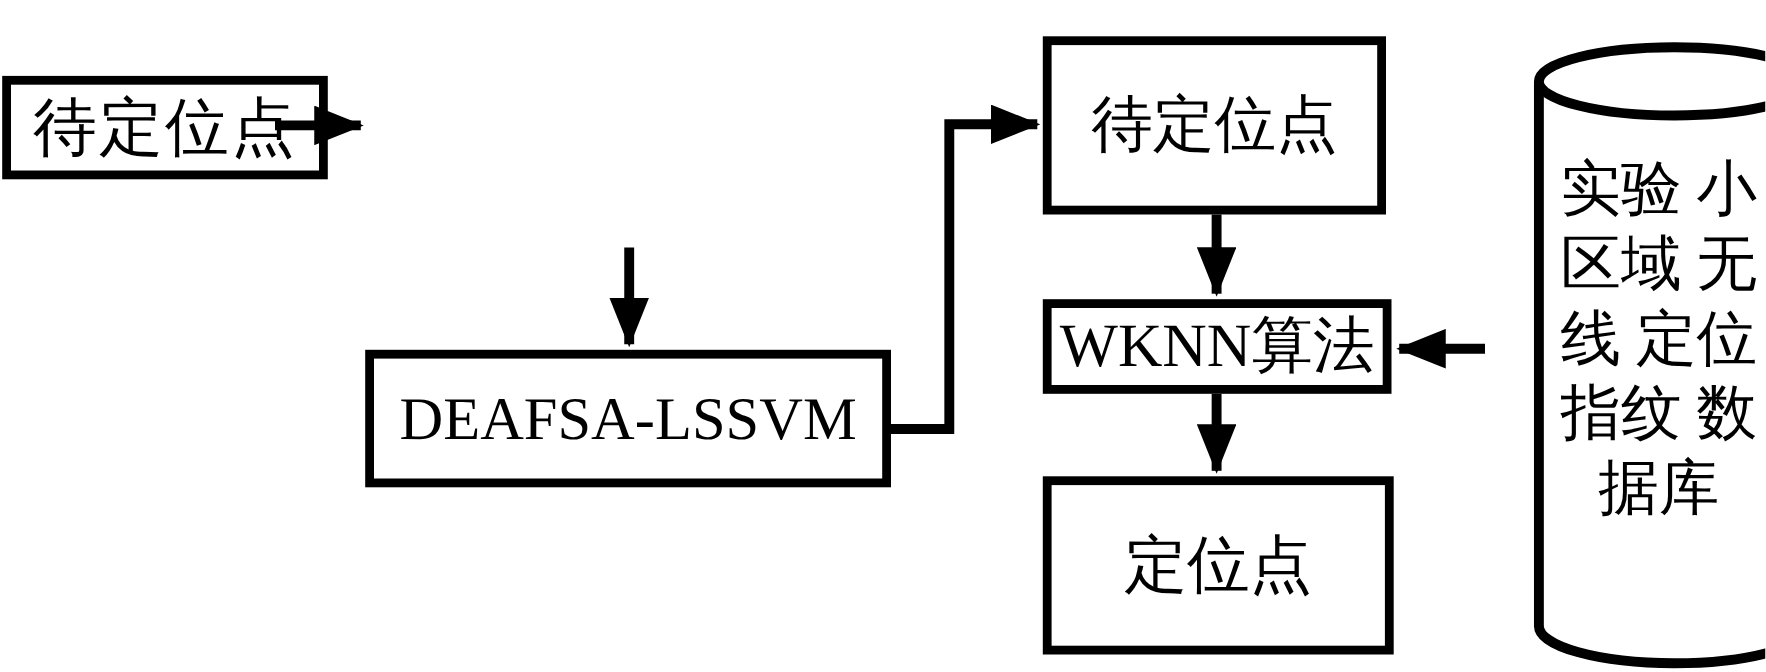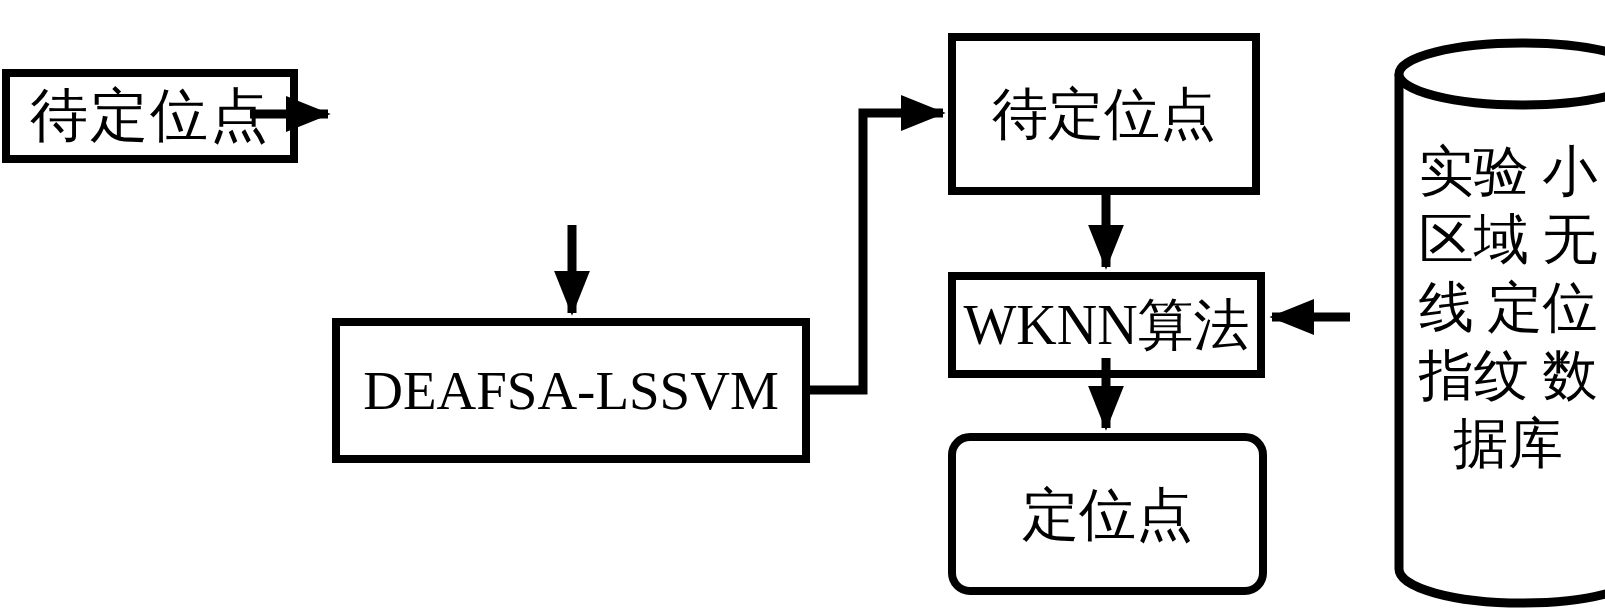--- a/index.html
+++ b/index.html
@@ -24,24 +24,24 @@
     flex-direction:column;
     align-items:center;
     justify-content:center;
     text-align:center;
     color:var(--ink);
   }
   .node .ln{display:block;white-space:nowrap;}
 
   .n-start{left:2px;top:69px;width:296px;height:94px;font-size:58px;line-height:64px;letter-spacing:2px;}
   .n-collect{left:333px;top:3px;width:477px;height:222px;font-size:57px;line-height:72px;letter-spacing:2px;}
-  .n-model{left:332px;top:318px;width:478px;height:145px;font-size:55px;line-height:69px;gap:14px;}
+  .n-model{left:332px;top:318px;width:478px;height:125px;font-size:55px;line-height:69px;gap:14px;}
   .n-region{left:948px;top:33px;width:312px;height:162px;font-size:56px;line-height:75px;}
-  .n-wknn{left:948px;top:272px;width:317px;height:106px;font-size:56px;line-height:60px;}
-  .n-result{left:948px;top:433px;width:319px;height:162px;font-size:57px;line-height:75px;border-radius:22px;}
+  .n-wknn{left:948px;top:272px;width:317px;height:86px;font-size:56px;line-height:60px;}
+  .n-result{left:948px;top:433px;width:319px;height:162px;font-size:57px;line-height:75px;}
 
   .cylinder{
     position:absolute;
     left:1346px;top:38px;width:228px;height:572px;margin-left:48px;
   }
   .cylinder svg{display:block;}
   .cyl-text{
     position:absolute;
     left:0;top:100px;width:100%;
     text-align:center;

